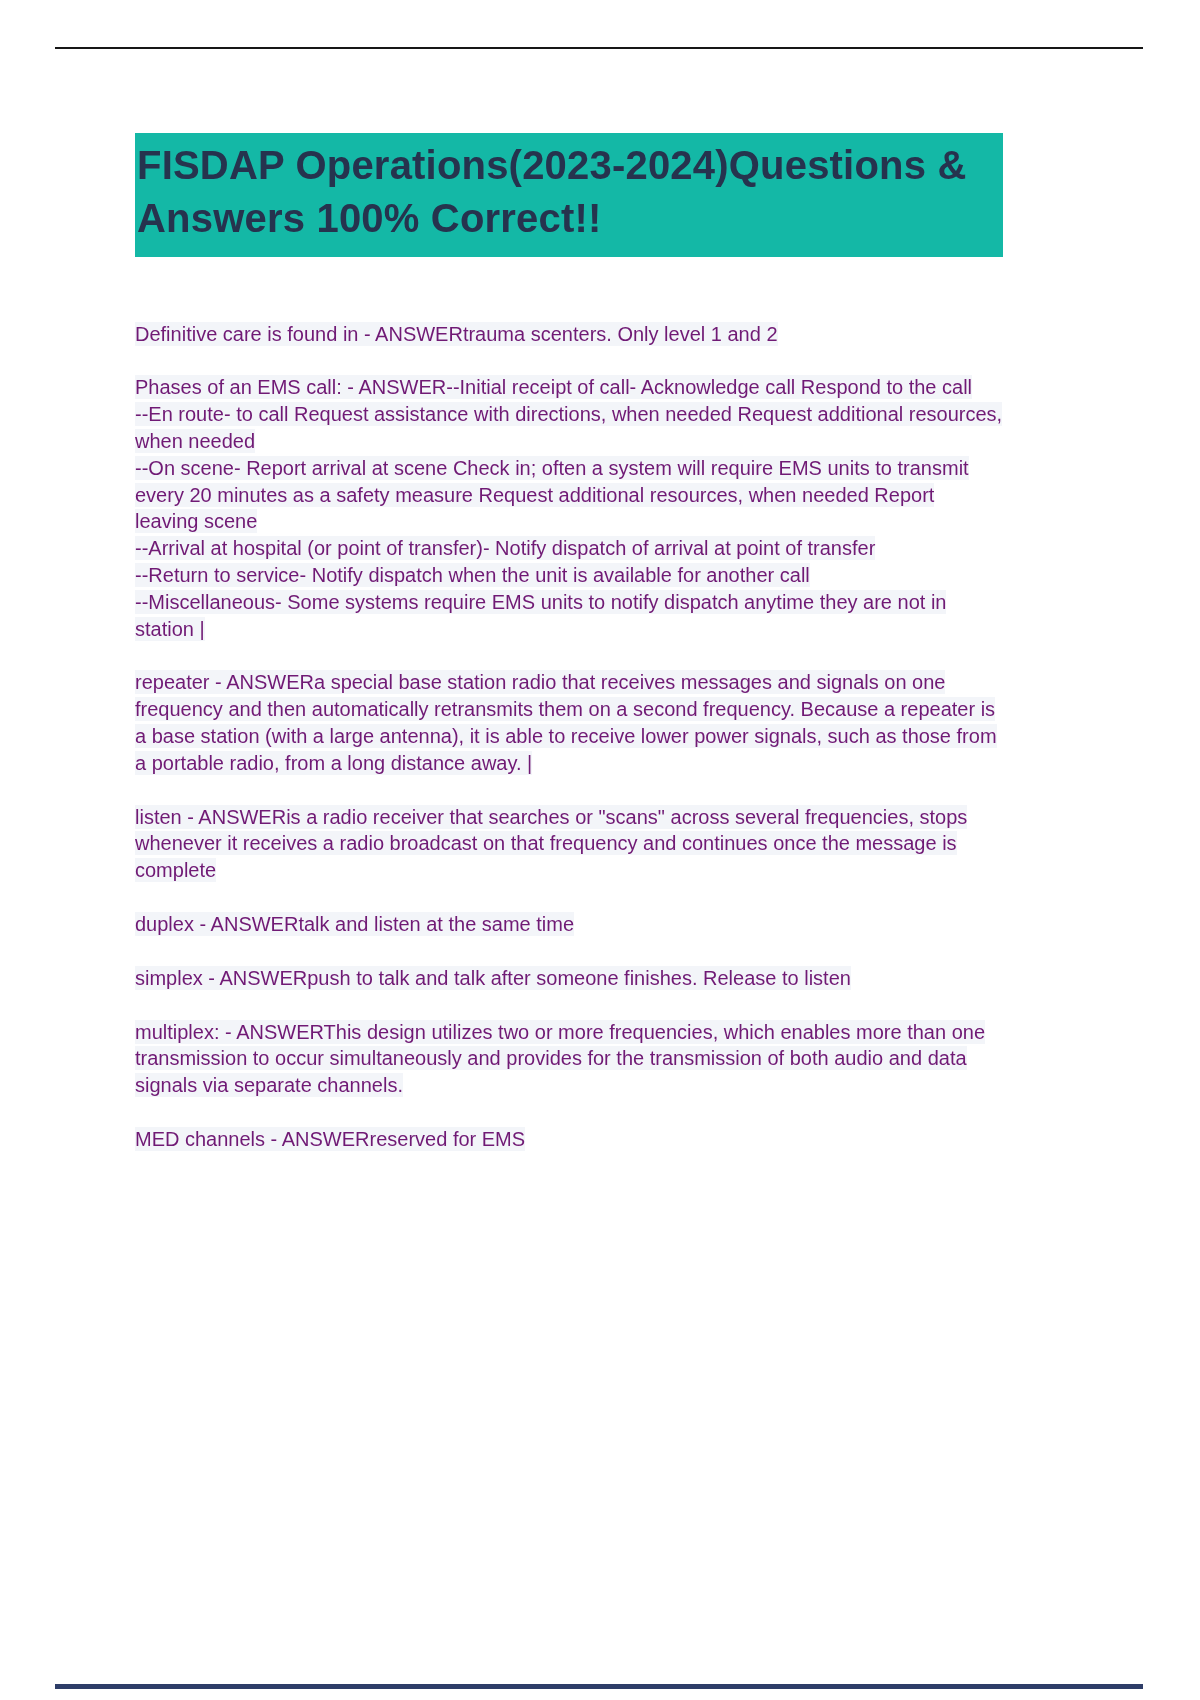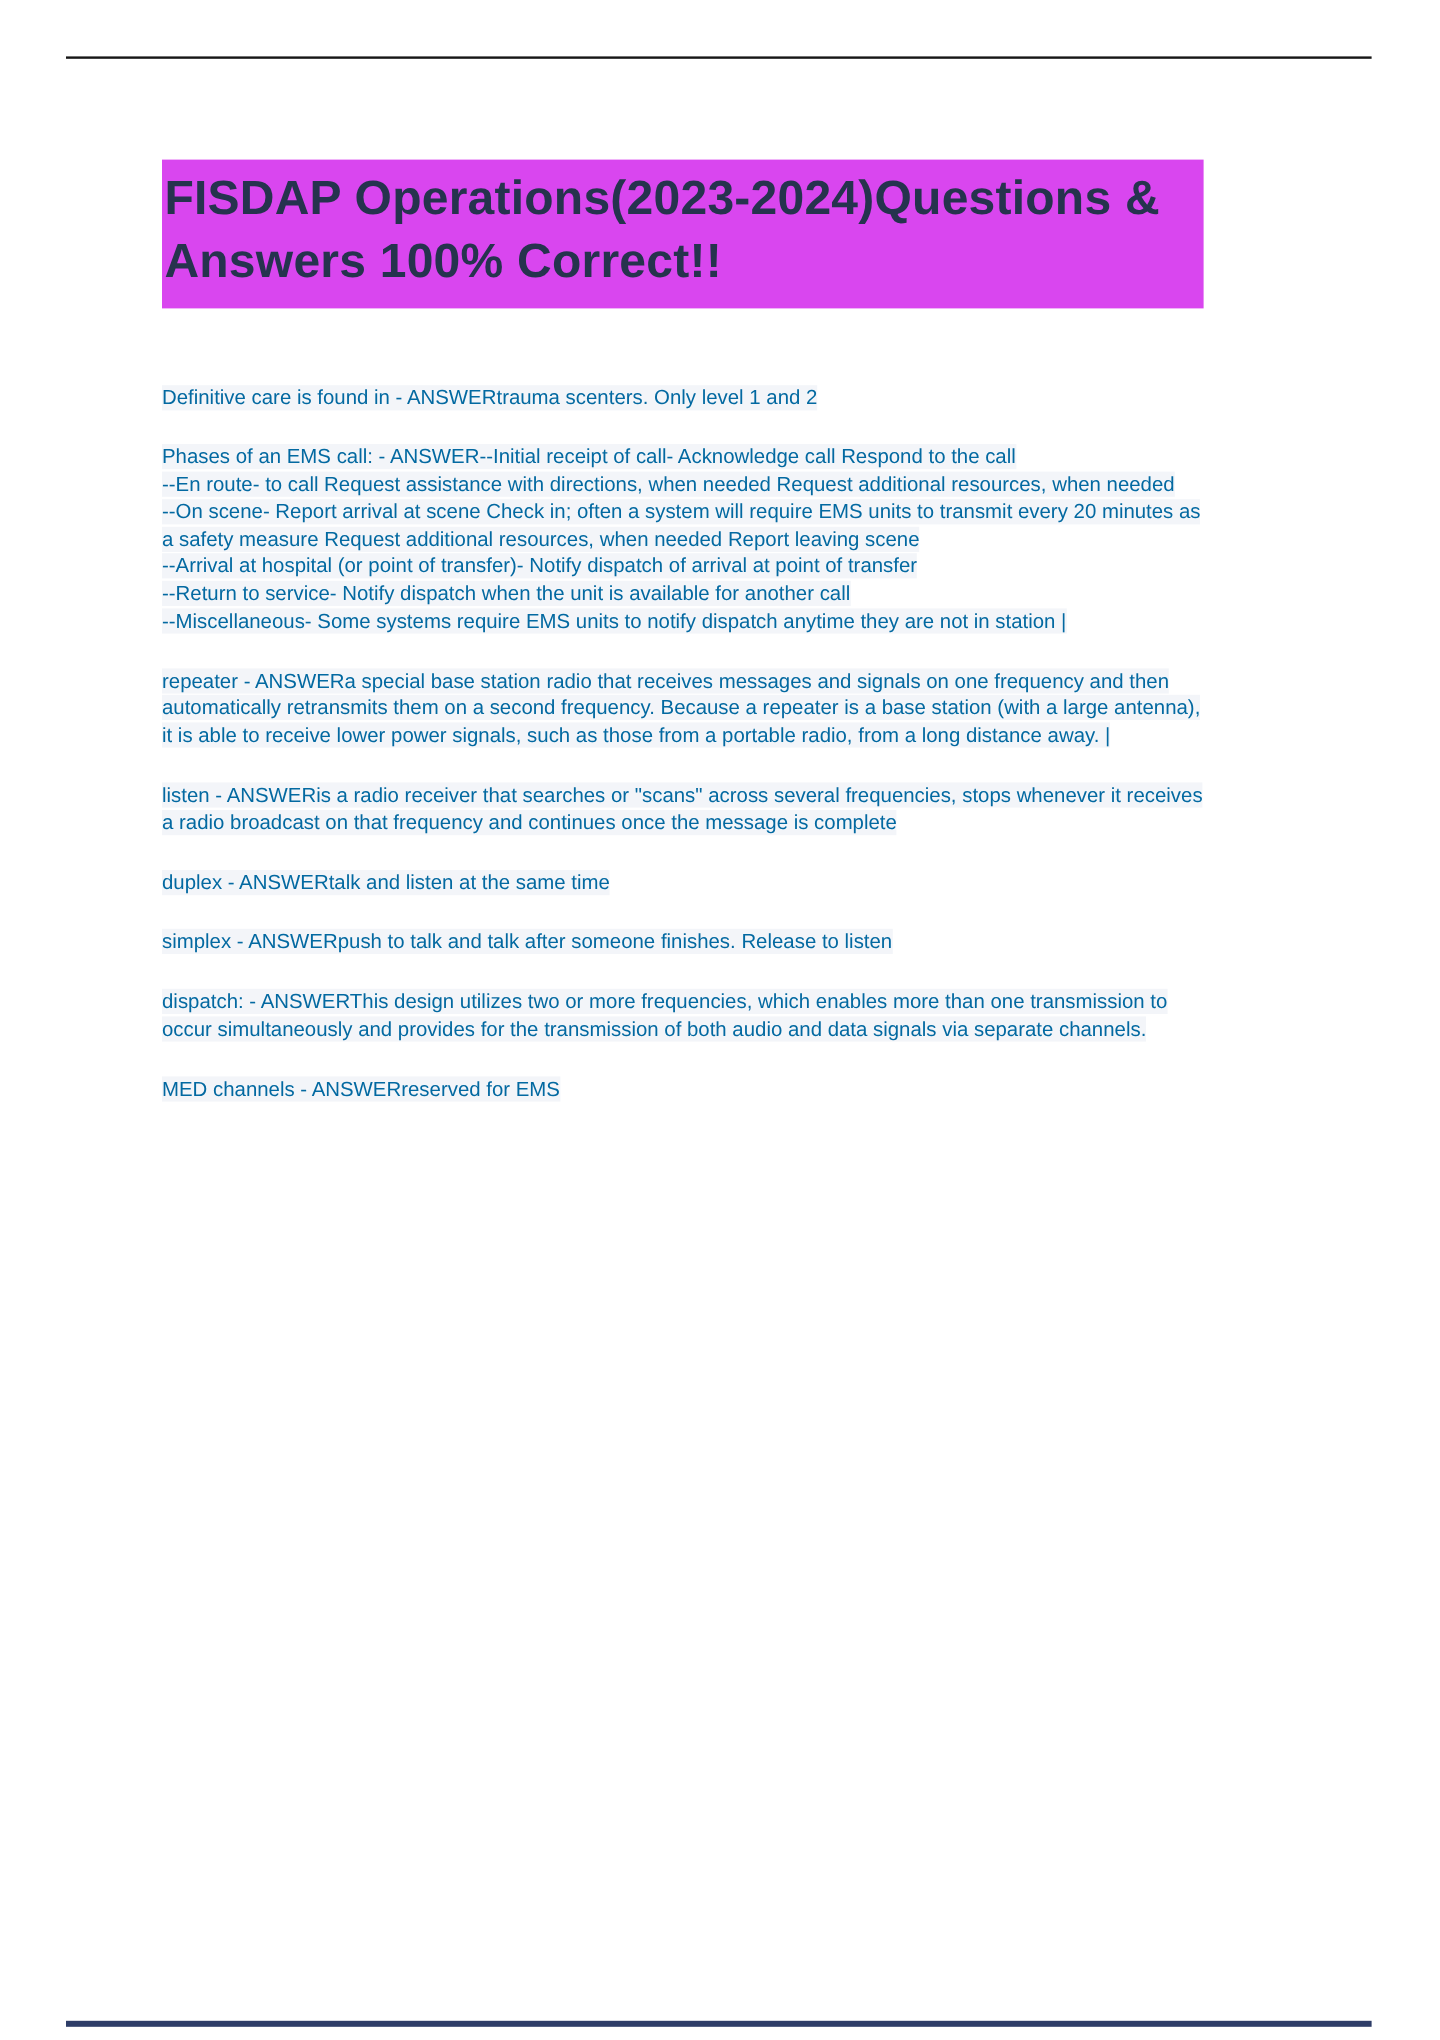--- a/index.html
+++ b/index.html
@@ -31,28 +31,28 @@
     position: absolute;
     left: 135px;
     top: 133px;
     width: 868px;
   }
   .doc-title {
     font-size: 40px;
     font-weight: bold;
     color: #26334e;
     line-height: 1.32;
-    background: #d946ef;
+    background: #14b8a6;
     padding: 6px 8px 12px 2px;
     margin-bottom: 64px;
     letter-spacing: 0.2px;
   }
   .para {
-    font-size: 17px;
-    color: #0369a1;
+    font-size: 20px;
+    color: #701a75;
     line-height: 1.34;
     margin-bottom: 27px;
   }
   .para .hl {
     background: #f3f5f9;
     white-space: pre-line;
     -webkit-box-decoration-break: clone;
     box-decoration-break: clone;
     padding: 1px 0;
   }
@@ -69,17 +69,17 @@
   <p class="para"><span class="hl">Phases of an EMS call: - ANSWER--Initial receipt of call- Acknowledge call Respond to the call
 --En route- to call Request assistance with directions, when needed Request additional resources, when needed
 --On scene- Report arrival at scene Check in; often a system will require EMS units to transmit every 20 minutes as a safety measure Request additional resources, when needed Report leaving scene
 --Arrival at hospital (or point of transfer)- Notify dispatch of arrival at point of transfer
 --Return to service- Notify dispatch when the unit is available for another call
 --Miscellaneous- Some systems require EMS units to notify dispatch anytime they are not in station |</span></p>
   <p class="para"><span class="hl">repeater - ANSWERa special base station radio that receives messages and signals on one frequency and then automatically retransmits them on a second frequency. Because a repeater is a base station (with a large antenna), it is able to receive lower power signals, such as those from a portable radio, from a long distance away. |</span></p>
   <p class="para"><span class="hl">listen - ANSWERis a radio receiver that searches or "scans" across several frequencies, stops whenever it receives a radio broadcast on that frequency and continues once the message is complete</span></p>
   <p class="para"><span class="hl">duplex - ANSWERtalk and listen at the same time</span></p>
   <p class="para"><span class="hl">simplex - ANSWERpush to talk and talk after someone finishes. Release to listen</span></p>
-  <p class="para"><span class="hl">dispatch: - ANSWERThis design utilizes two or more frequencies, which enables more than one transmission to occur simultaneously and provides for the transmission of both audio and data signals via separate channels.</span></p>
+  <p class="para"><span class="hl">multiplex: - ANSWERThis design utilizes two or more frequencies, which enables more than one transmission to occur simultaneously and provides for the transmission of both audio and data signals via separate channels.</span></p>
   <p class="para"><span class="hl">MED channels - ANSWERreserved for EMS</span></p>
 </div>
 
 <div class="rule-bottom"></div>
 
 </body></html>

